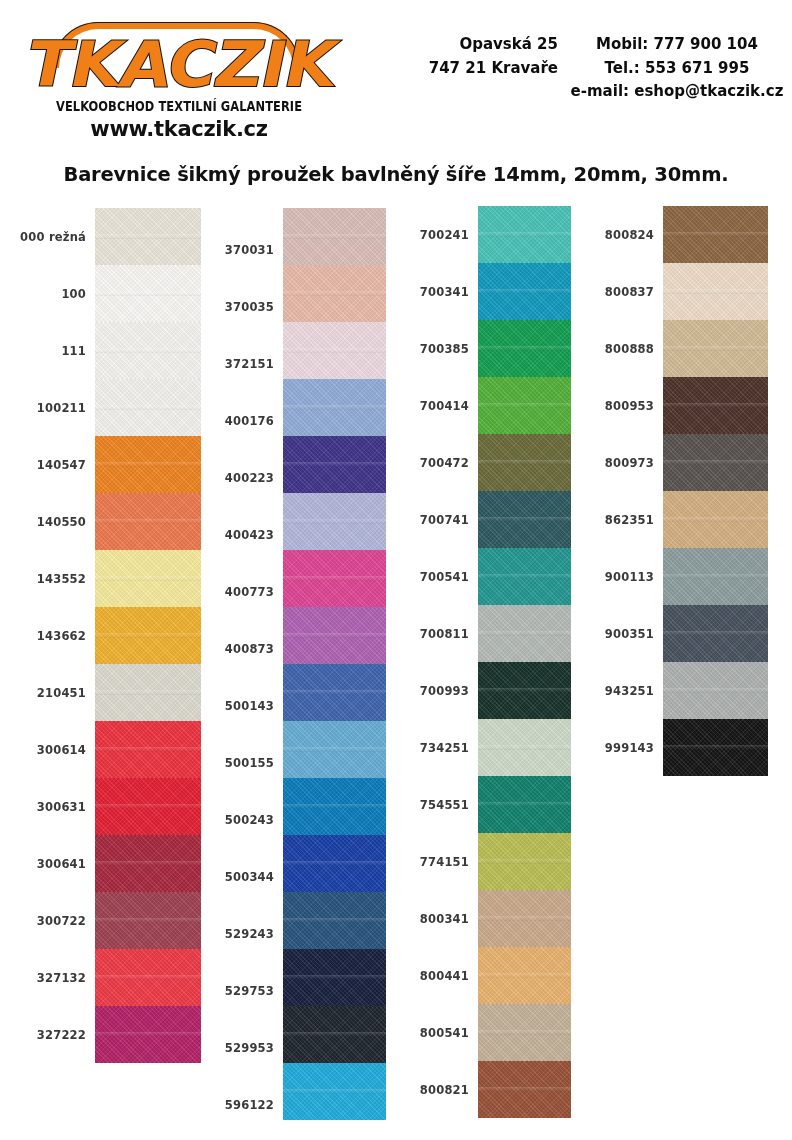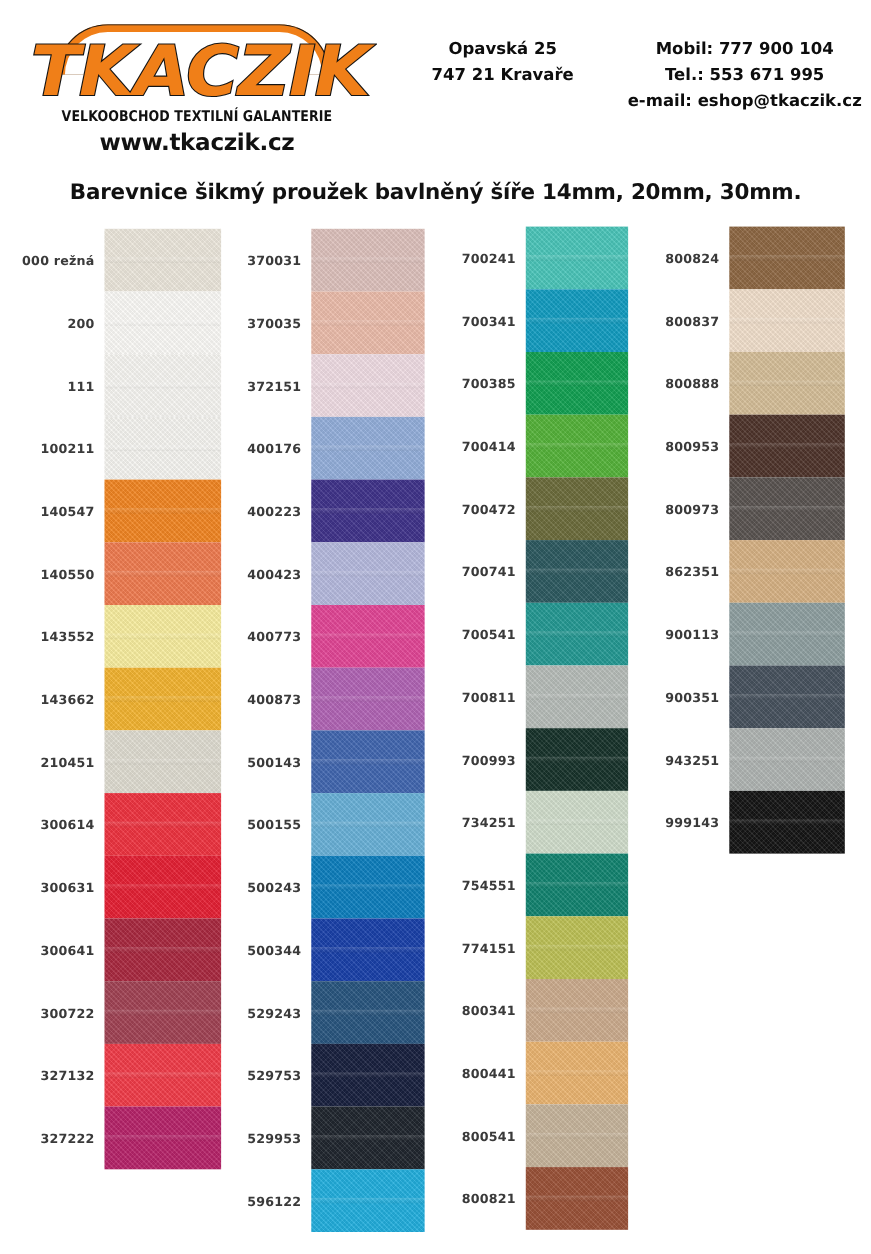--- a/index.html
+++ b/index.html
@@ -104,21 +104,21 @@
     position: absolute;
     top: 33px;
     font-family: "DejaVu Sans", sans-serif;
     font-weight: bold;
     font-size: 15px;
     line-height: 23.5px;
     color: #0d0d0d;
     text-align: center;
     white-space: nowrap;
   }
-  .contact-address { left: 342px; width: 230px; }
+  .contact-address { left: 328px; width: 230px; text-align: right; }
   .contact-phone   { left: 552px; width: 250px; }
 
   
   .doc-title {
     position: absolute;
     top: 163px;
     left: 0;
     width: 792px;
     text-align: center;
     font-family: "DejaVu Sans", sans-serif;
@@ -197,21 +197,21 @@
   .col-2 { left: 188px; width: 200px; }
   .col-3 { left: 385px; width: 190px; }
   .col-4 { left: 570px; width: 200px; }
 
   .col-1 .swatch-chip { left: 95px;  width: 106px; }
   .col-2 .swatch-chip { left: 95px;  width: 103px; }
   .col-3 .swatch-chip { left: 93px;  width: 93px;  }
   .col-4 .swatch-chip { left: 93px;  width: 105px; }
 
   .col-1 .swatch-label { left: 0;  width: 86px; }
-  .col-2 .swatch-label { left: 0;  width: 86px; }
+  .col-2 .swatch-label { left: 0;  width: 86px; margin-top: 13px; }
   .col-3 .swatch-label { left: 0;  width: 84px; }
   .col-4 .swatch-label { left: 0;  width: 84px; }
 </style>
 </head>
 <body>
 
 <div class="header">
 
   <div class="logo-block">
     <div class="logo-arc"></div>
@@ -234,21 +234,21 @@
   <div class="doc-title">Barevnice šikmý proužek bavlněný šíře 14mm, 20mm, 30mm.</div>
 </div>
 
 <div class="chart-area">
   <div class="swatch-column col-1" style="padding-top: 12px;">
       <div class="swatch-row" style="height: 57px;">
         <div class="swatch-label">000 režná</div>
         <div class="swatch-chip" style="background: rgb(236, 231, 220);"></div>
       </div>
       <div class="swatch-row" style="height: 57px;">
-        <div class="swatch-label">200</div>
+        <div class="swatch-label">100</div>
         <div class="swatch-chip" style="background: rgb(251, 250, 247);"></div>
       </div>
       <div class="swatch-row" style="height: 57px;">
         <div class="swatch-label">111</div>
         <div class="swatch-chip" style="background: rgb(247, 246, 242);"></div>
       </div>
       <div class="swatch-row" style="height: 57px;">
         <div class="swatch-label">100211</div>
         <div class="swatch-chip" style="background: rgb(245, 244, 240);"></div>
       </div>

